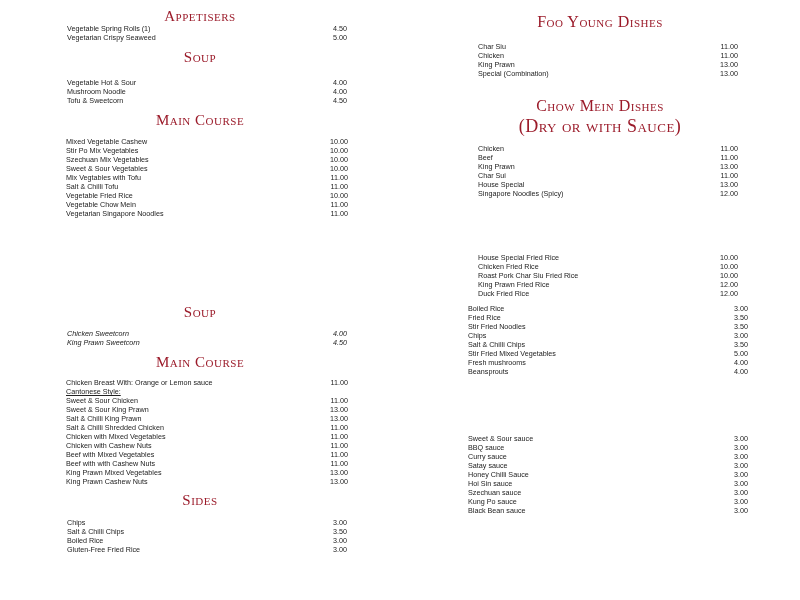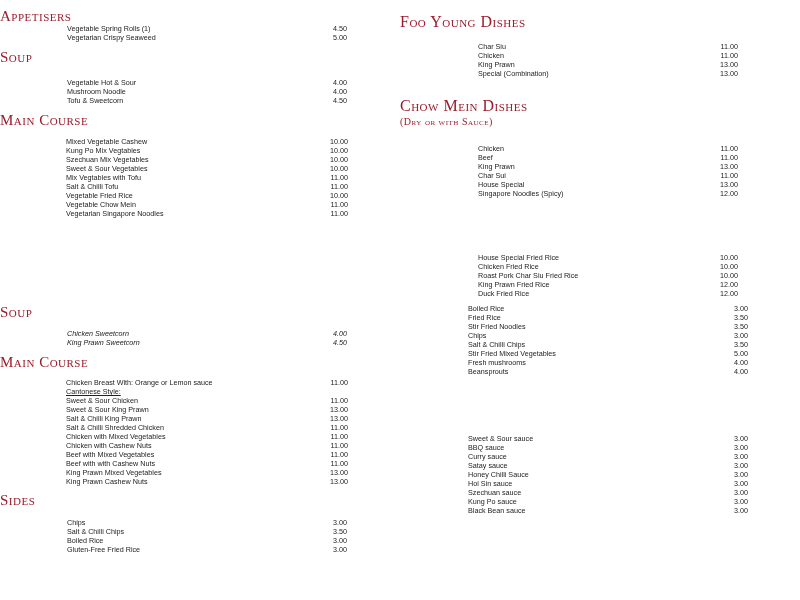--- a/index.html
+++ b/index.html
@@ -2,28 +2,28 @@
 <html><head>
   <meta charset="utf-8">
   <style>
     html, body { margin: 0; padding: 0; }
     body {
       width: 800px; height: 600px; position: relative; overflow: hidden;
       background: #ffffff; color: #222;
       font-family: "Liberation Sans", "DejaVu Sans", sans-serif;
     }
     .h {
-      position: absolute; color: #9b1b2a;
+      position: absolute; text-align: center; color: #9b1b2a;
       font-family: "Liberation Serif", "DejaVu Serif", serif;
       font-variant: small-caps; letter-spacing: 0.5px; white-space: nowrap;
       left: 0; right: 0;
     }
     .h.sm { font-size: 15px; }
     .h.lg { font-size: 16px; }
-    .h.sub { font-size: 10px; }
+    .h.sub { font-size: 18px; }
     .blk { position: absolute; }
     .row {
       display: flex; justify-content: space-between;
       font-size: 7.2px; line-height: 9px; height: 9px; white-space: nowrap;
     }
     .row .p { text-align: right; }
     .u { text-decoration: underline; }
     .clip { overflow: hidden; }
   </style>
 </head>
@@ -59,21 +59,21 @@
       </div>
   </div>
 
   <div class="h sm" style="top:112px;">Main Course</div>
   <div class="blk" style="left:66px;top:137px;width:282px;">
     <div class="row">
         <span>Mixed Vegetable Cashew</span>
         <span class="p">10.00</span>
       </div>
     <div class="row">
-        <span>Kung Po Mix Vegtables</span>
+        <span>Stir Po Mix Vegetables</span>
         <span class="p">10.00</span>
       </div>
     <div class="row">
         <span>Szechuan Mix Vegetables</span>
         <span class="p">10.00</span>
       </div>
     <div class="row">
         <span>Sweet &amp; Sour Vegetables</span>
         <span class="p">10.00</span>
       </div>

